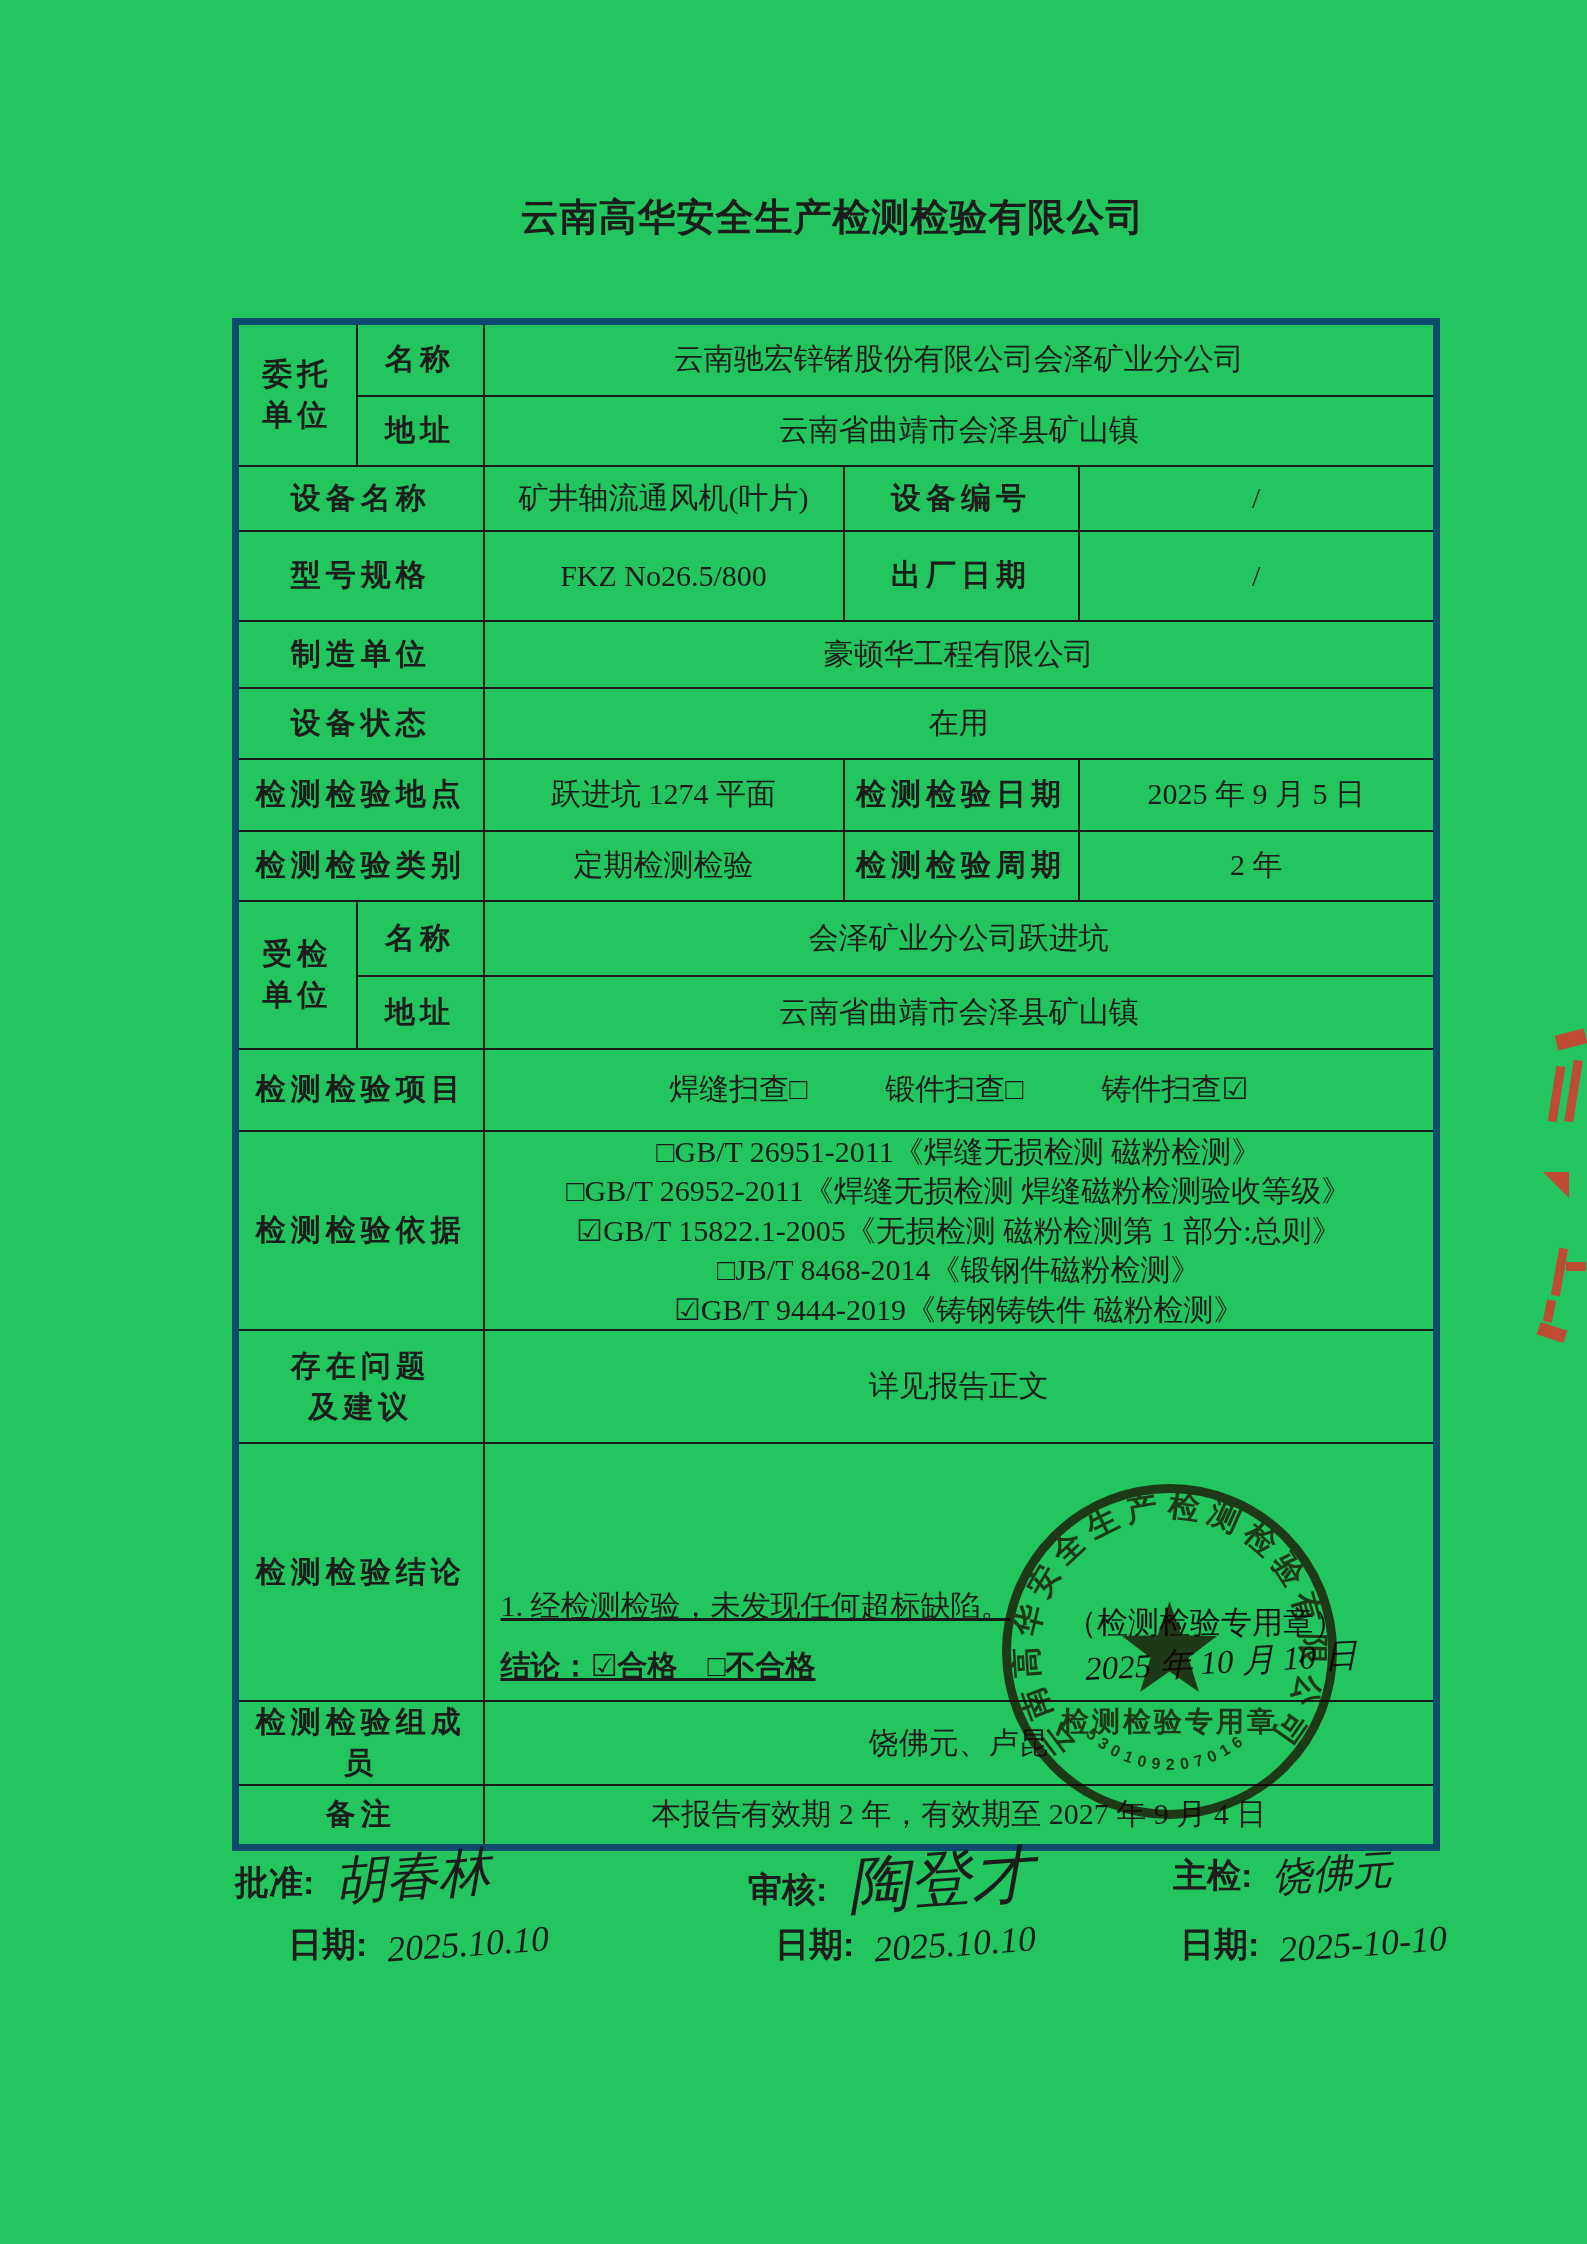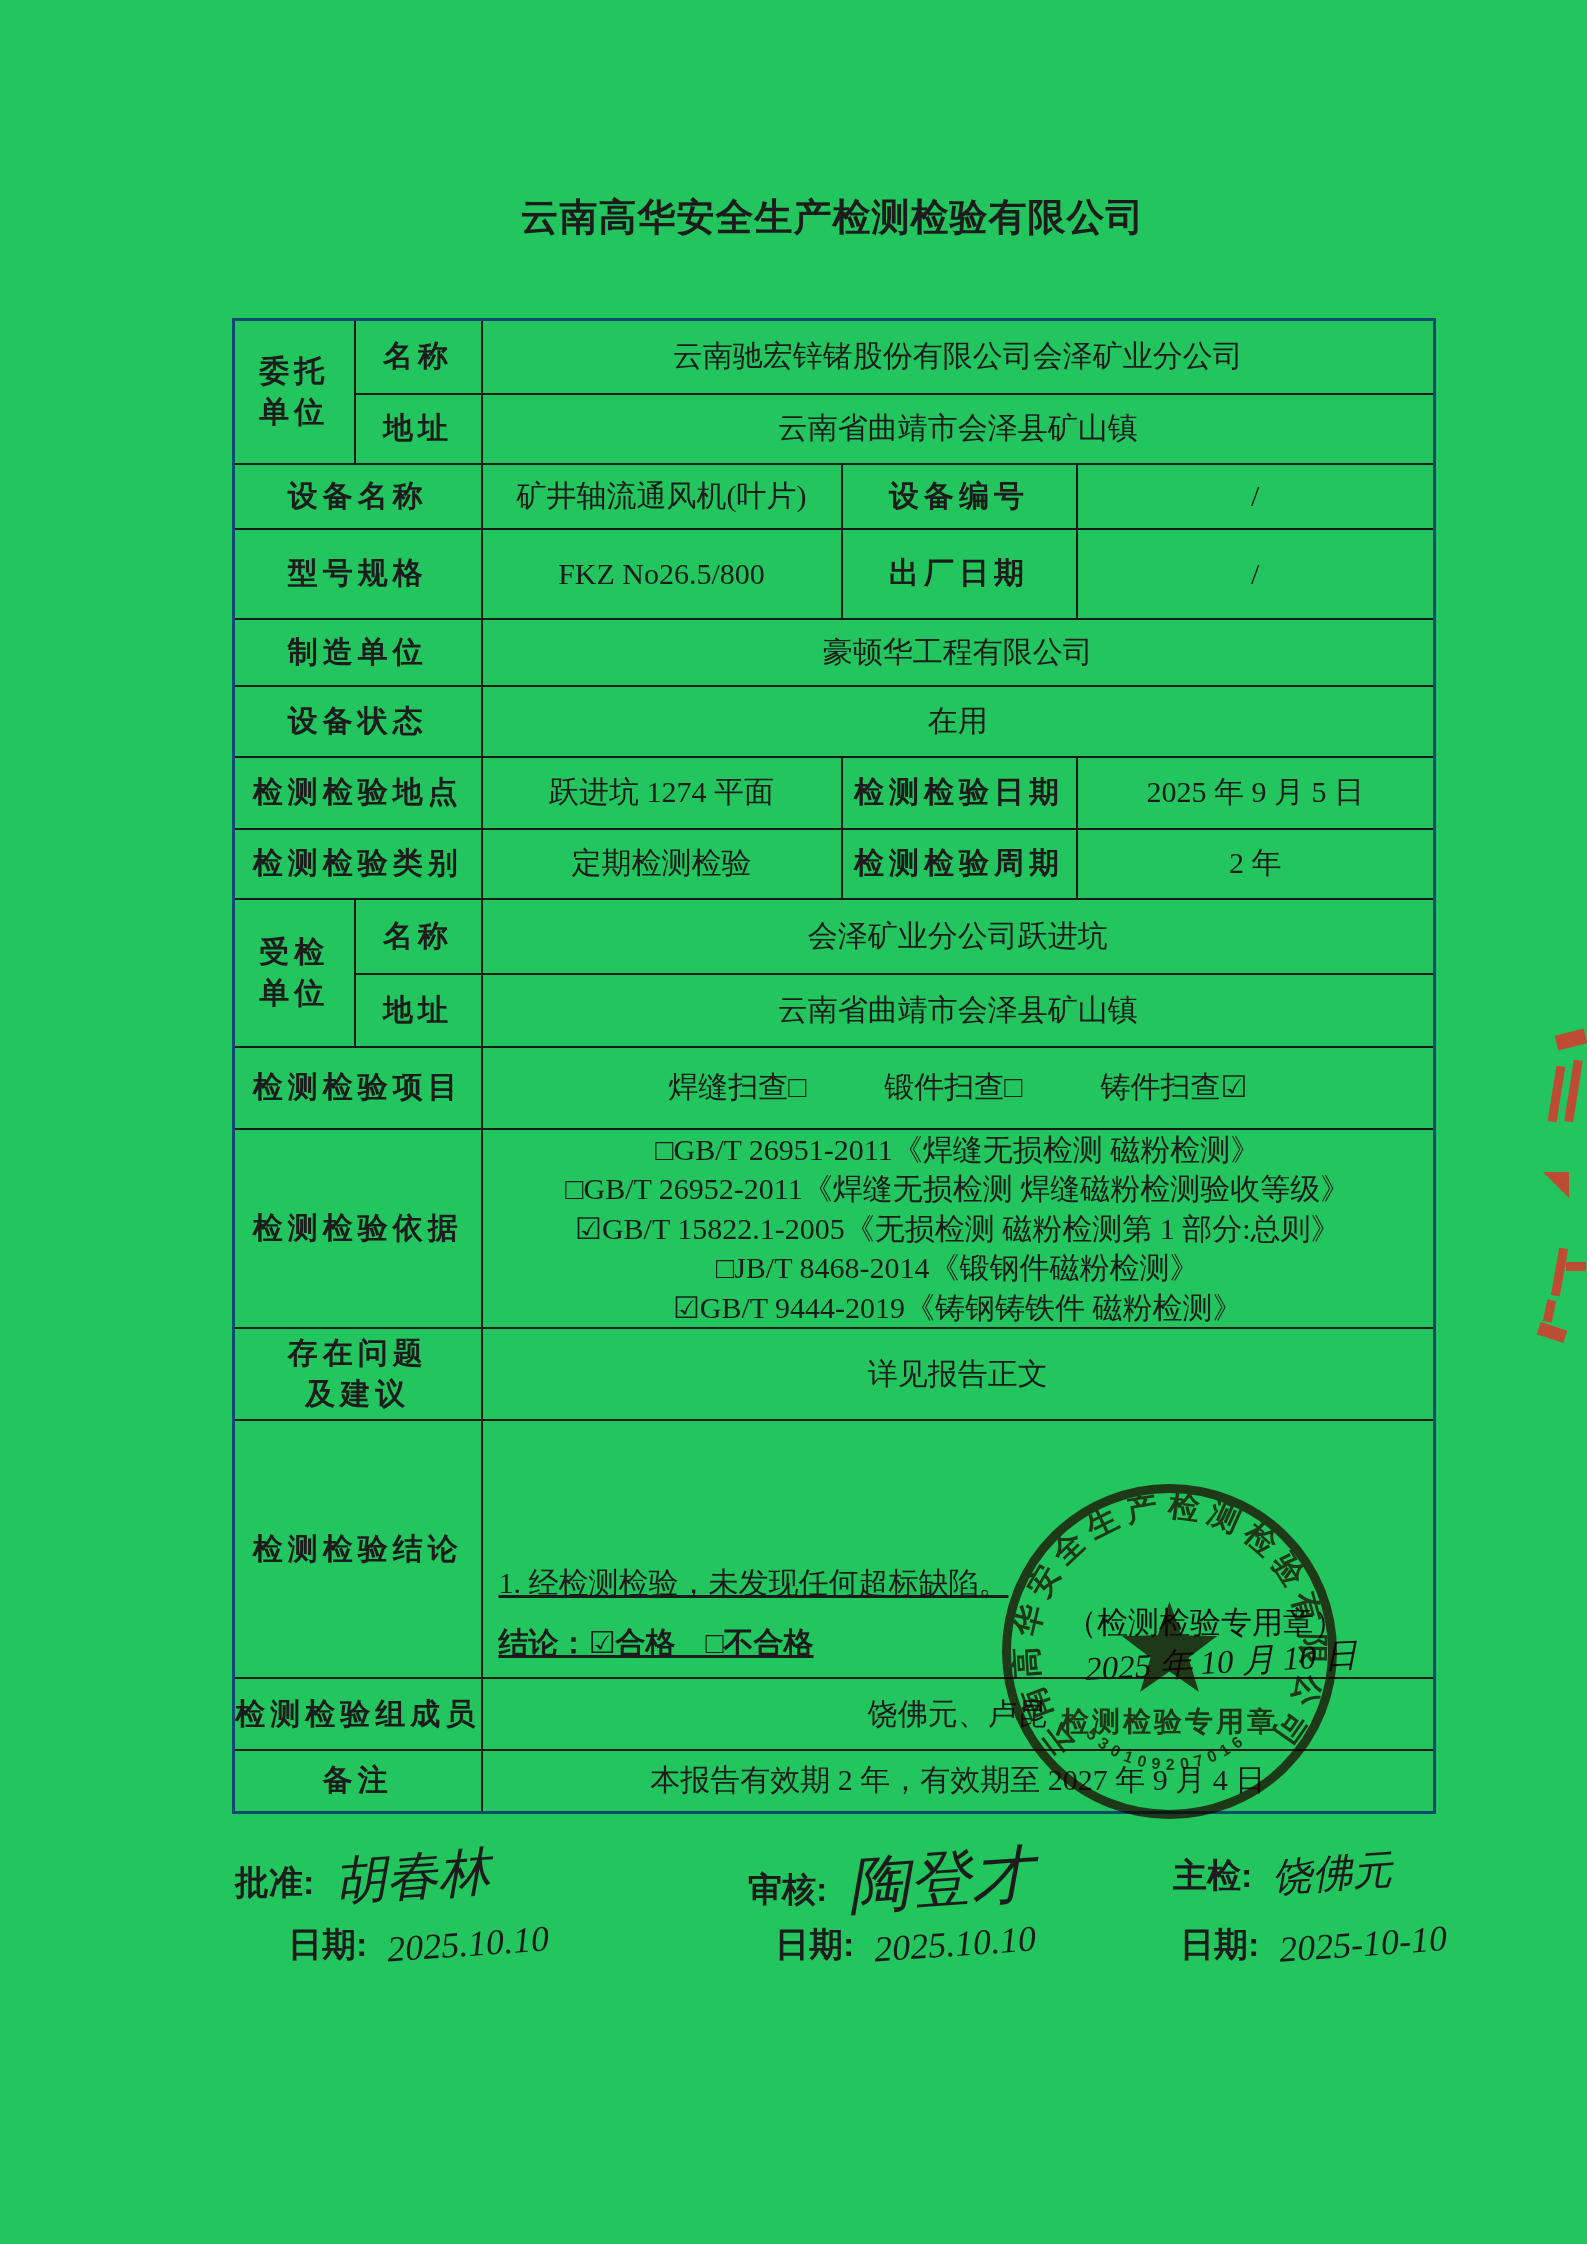--- a/index.html
+++ b/index.html
@@ -21,21 +21,21 @@
   .report-line{
     position:absolute;left:232px;top:284px;width:1201px;height:36px;
     display:flex;justify-content:space-between;align-items:center;
     font-family:"Liberation Sans","DejaVu Sans",sans-serif;
     font-size:32px;font-weight:700;
   }
   .report-line .right{display:flex;gap:62px;}
   table.report{
     position:absolute;left:232px;top:318px;width:1201px;
     border-collapse:collapse;table-layout:fixed;
-    border:3px solid #0c4a6e;
+    border:7px solid #0c4a6e;
   }
   table.report td{
     border:2px solid #1a1a1a;vertical-align:middle;text-align:center;
     font-size:30px;padding:0;overflow:hidden;
   }
   td.lbl{
     font-family:"Liberation Sans","DejaVu Sans",sans-serif;
     font-weight:700;font-size:31px;letter-spacing:5px;
   }
   td.val{font-family:"Liberation Serif","DejaVu Serif",serif;}
@@ -144,21 +144,21 @@
     <tr style="height:198px">
       <td colspan="2" class="lbl">检测检验依据</td>
       <td colspan="3" class="val basis-list">
         <div>□GB/T 26951-2011《焊缝无损检测 磁粉检测》</div>
         <div>□GB/T 26952-2011《焊缝无损检测 焊缝磁粉检测验收等级》</div>
         <div>☑GB/T 15822.1-2005《无损检测 磁粉检测第 1 部分:总则》</div>
         <div>□JB/T 8468-2014《锻钢件磁粉检测》</div>
         <div>☑GB/T 9444-2019《铸钢铸铁件 磁粉检测》</div>
       </td>
     </tr>
-    <tr style="height:92px">
+    <tr style="height:113px">
       <td colspan="2" class="lbl">
         <span>存在问题</span><br>
         <span>及建议</span>
       </td>
       <td colspan="3" class="val">详见报告正文</td>
     </tr>
     <tr style="height:258px">
       <td colspan="2" class="lbl">检测检验结论</td>
       <td colspan="3" class="val">
         <div class="concl-cell">

